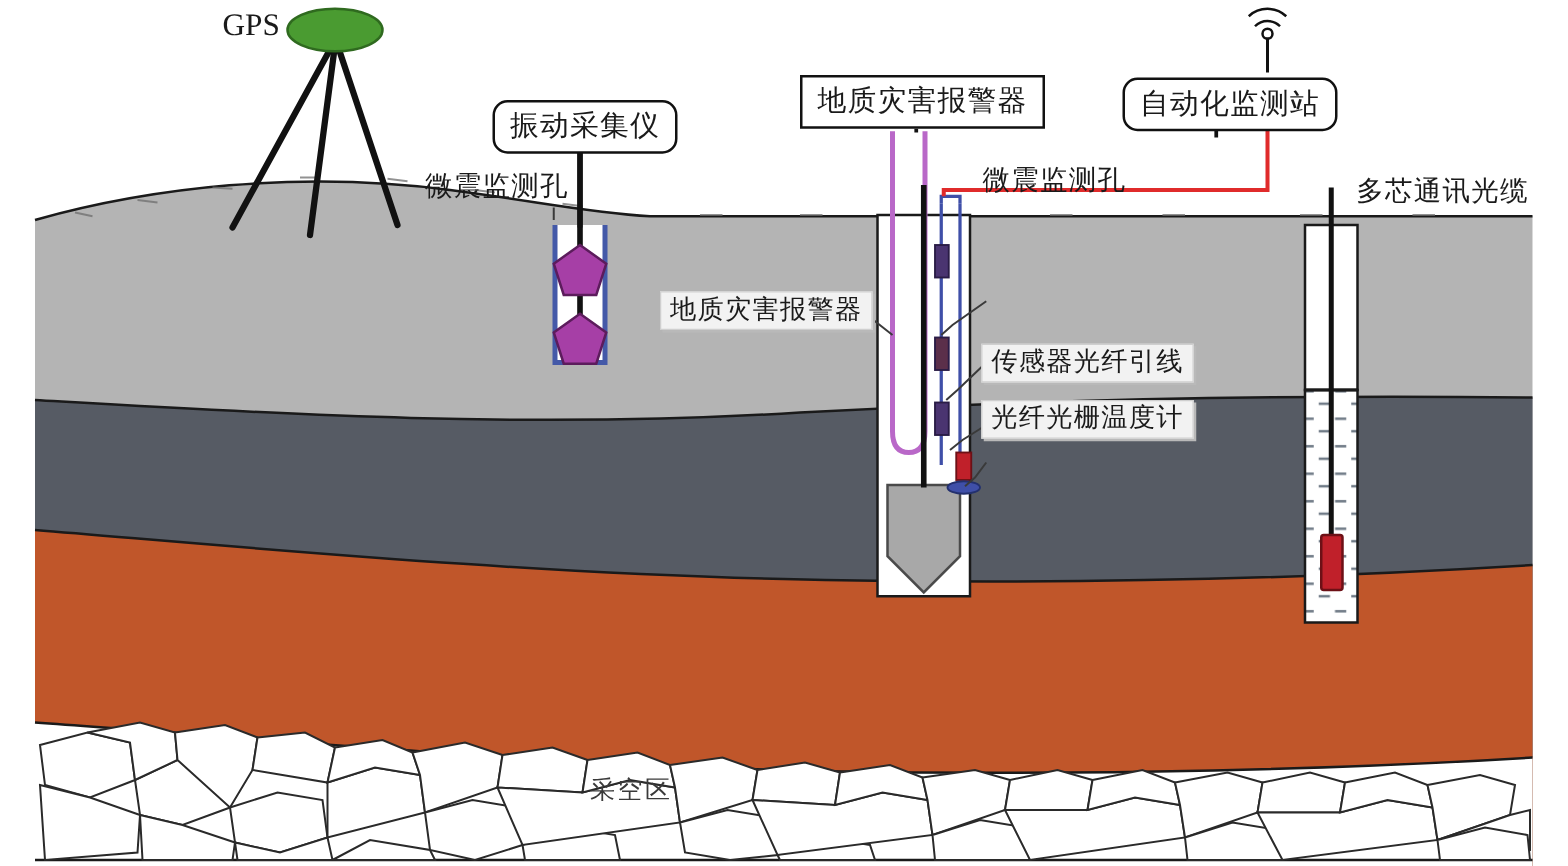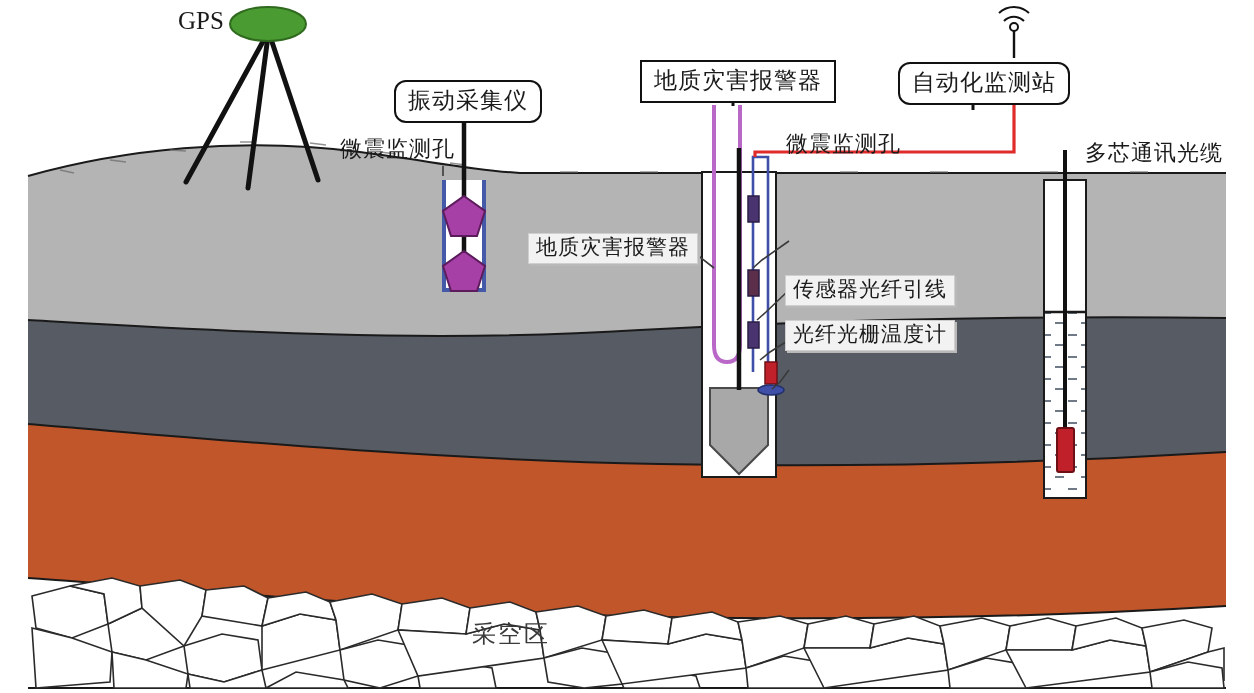--- a/index.html
+++ b/index.html
@@ -48,21 +48,21 @@
     padding: 3px 7px 5px 7px;
     font-size: 21px;
     letter-spacing: 1px;
   }
   
   .lbl-plain {
     font-size: 22px;
     letter-spacing: 1px;
   }
   .lbl-goaf {
-    font-size: 24px;
+    font-size: 20px;
     letter-spacing: 2px;
     color: #3a3a3a;
   }
   .lbl-gps {
     font-size: 25px;
     letter-spacing: 0px;
   }
 </style>
 </head>
 <body>

